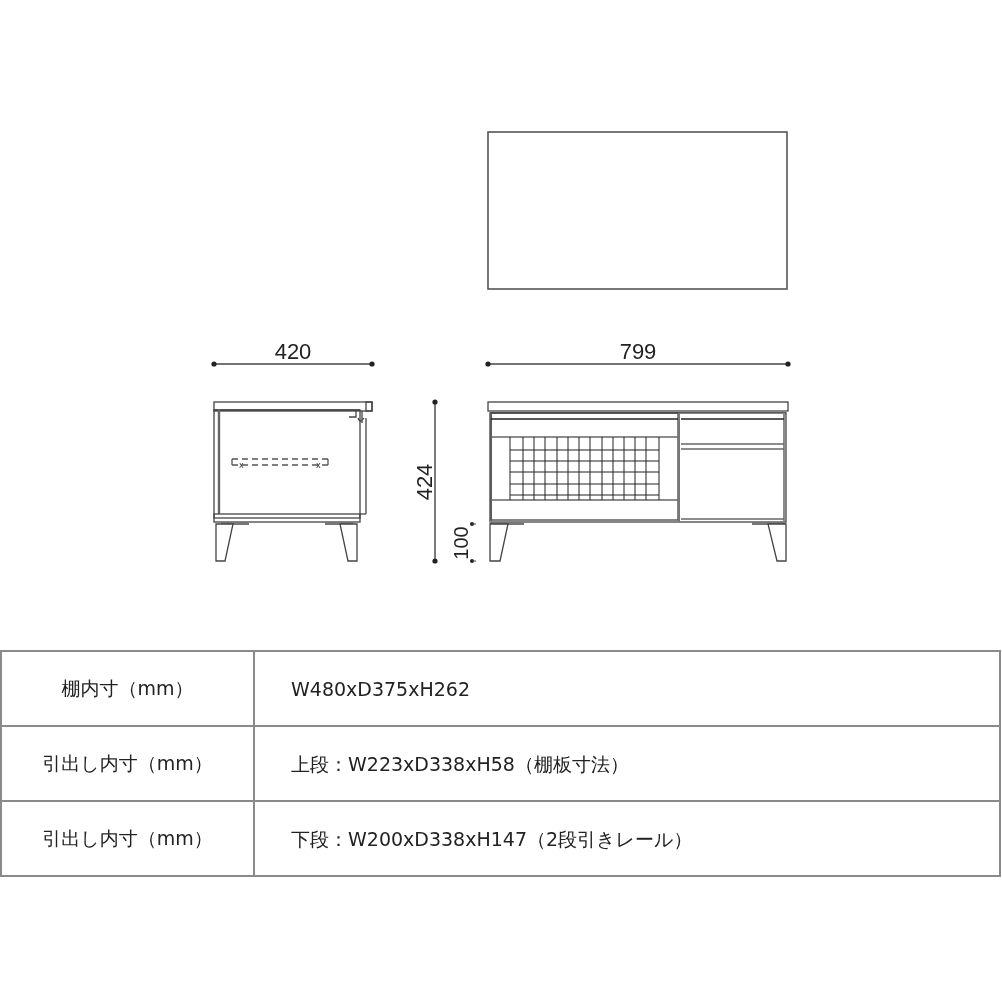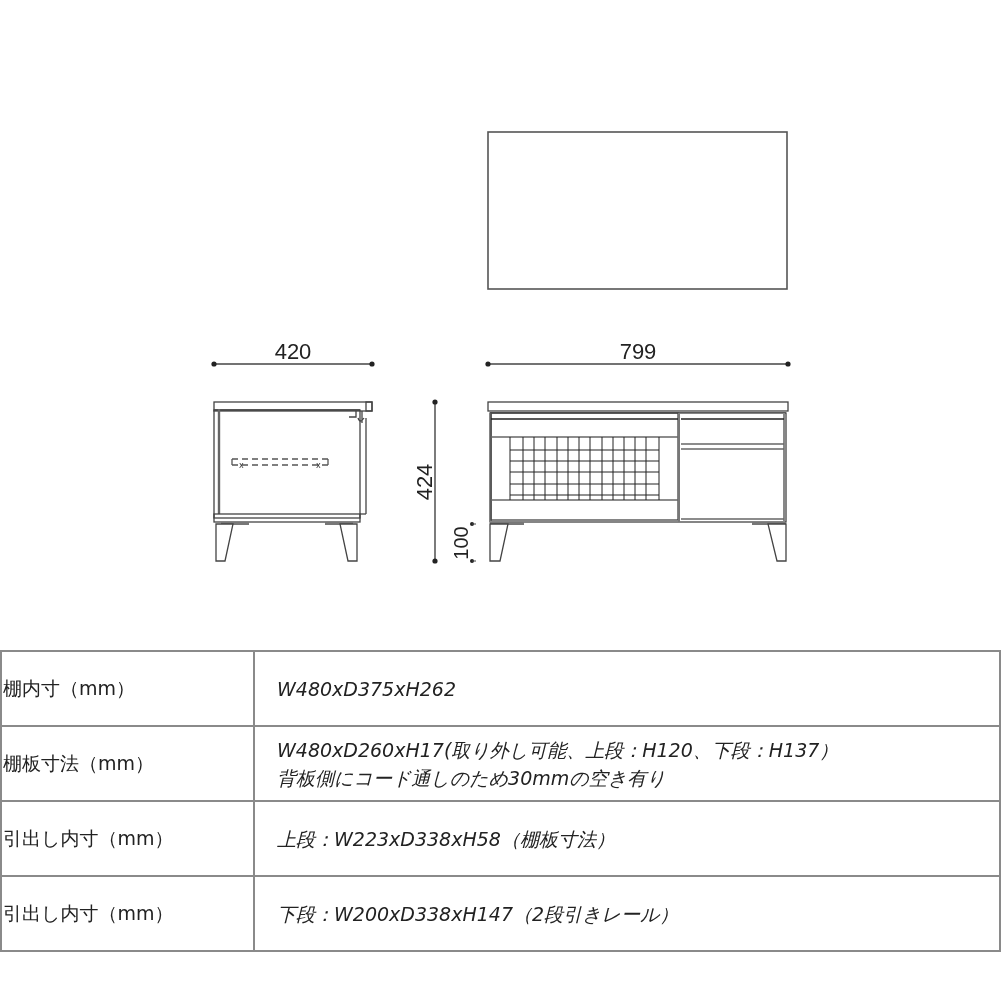--- a/index.html
+++ b/index.html
@@ -3,22 +3,22 @@
   <meta charset="utf-8">
   <style>
     html, body { margin: 0; padding: 0; background: #ffffff; }
     body { width: 1002px; height: 1000px; position: relative; overflow: hidden;
            font-family: "DejaVu Sans", "Liberation Sans", sans-serif; color: #222; }
     #drawing { position: absolute; left: 0; top: 0; width: 1002px; height: 620px; }
     .dim-label { font-family: "Liberation Sans", "DejaVu Sans", sans-serif; font-size: 22px; fill: #222; }
     .dim-label-sm { font-family: "Liberation Sans", "DejaVu Sans", sans-serif; font-size: 20px; fill: #222; }
     #spec-table { position: absolute; left: 0; top: 650px; width: 1001px; border-collapse: collapse; }
     #spec-table td { border: 2px solid #8a8a8a; font-size: 19px; color: #222; }
-    #spec-table td.label { width: 249px; }
-    #spec-table td.value { padding-left: 22px; line-height: 28px; font-style: italic; }
+    #spec-table td.label { width: 249px; text-align: center; }
+    #spec-table td.value { padding-left: 36px; line-height: 28px; }
     #spec-table tr { height: 75px; }
     .value-line { display: block; }
   </style>
 </head>
 <body>
 
 <svg id="drawing" width="1002" height="620" viewBox="0 0 1002 620" xmlns="http://www.w3.org/2000/svg">
 
   <g>
     <rect x="488" y="132" width="299" height="157" fill="#fff" stroke="#555" stroke-width="1.6"></rect>
@@ -130,27 +130,20 @@
 
 <table id="spec-table">
   <tbody>
       <tr>
     <td class="label">棚内寸（mm）</td>
     <td class="value">
       <span class="value-line">W480xD375xH262</span>
     </td>
   </tr>
   <tr>
-    <td class="label">棚板寸法（mm）</td>
-    <td class="value">
-      <span class="value-line">W480xD260xH17(取り外し可能、上段：H120、下段：H137）</span>
-      <span class="value-line">背板側にコード通しのため30mmの空き有り</span>
-    </td>
-  </tr>
-  <tr>
     <td class="label">引出し内寸（mm）</td>
     <td class="value">
       <span class="value-line">上段：W223xD338xH58（棚板寸法）</span>
     </td>
   </tr>
   <tr>
     <td class="label">引出し内寸（mm）</td>
     <td class="value">
       <span class="value-line">下段：W200xD338xH147（2段引きレール）</span>
     </td>

